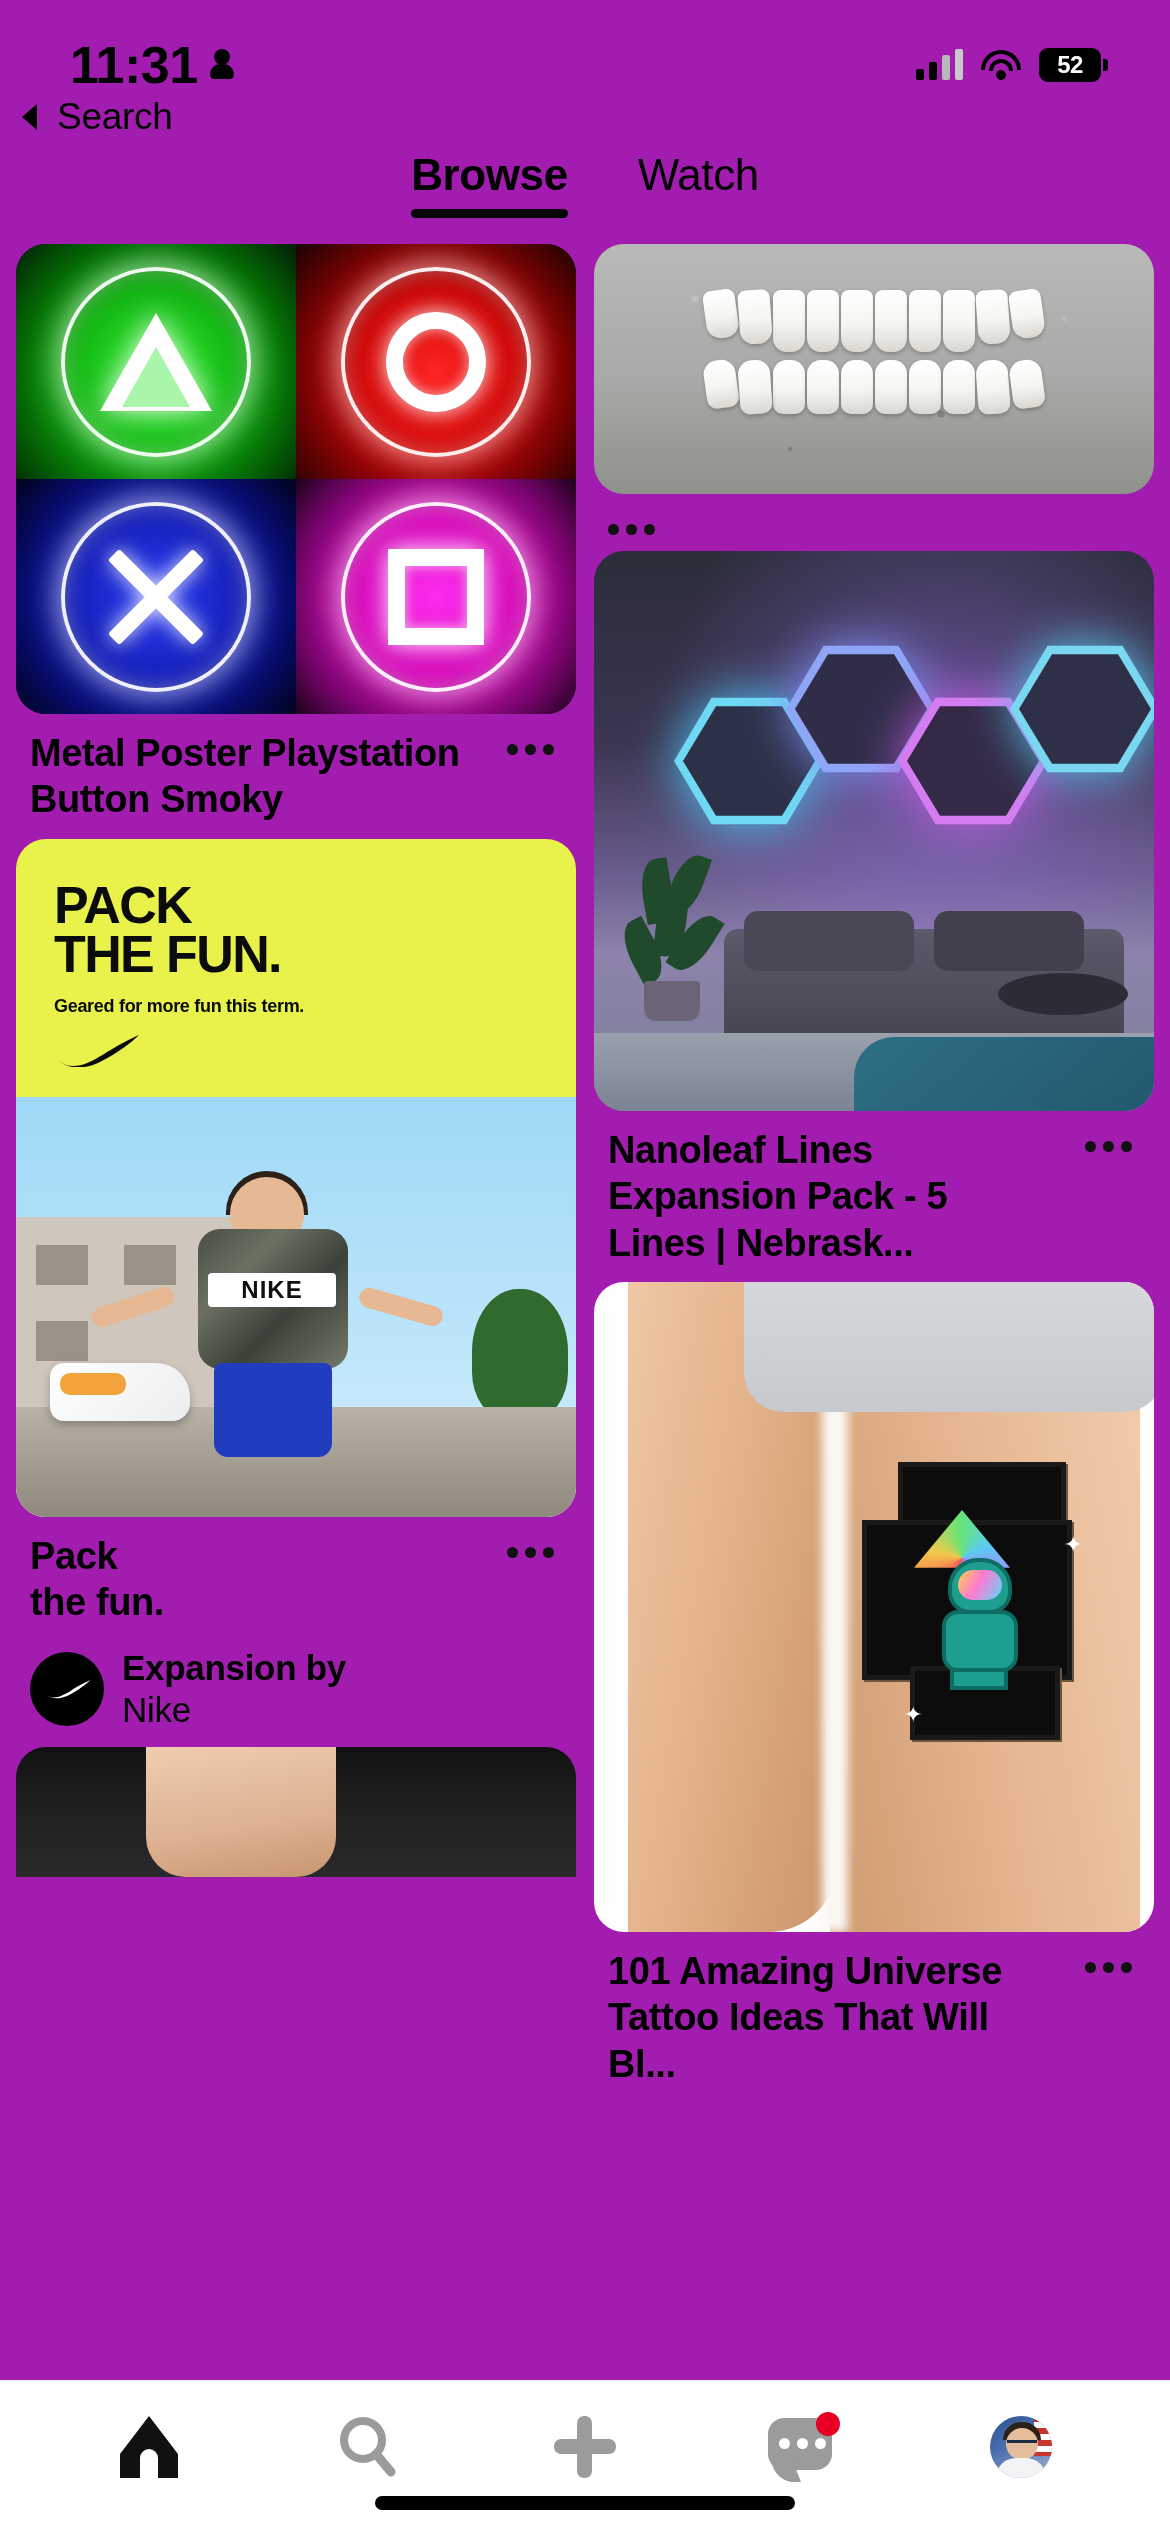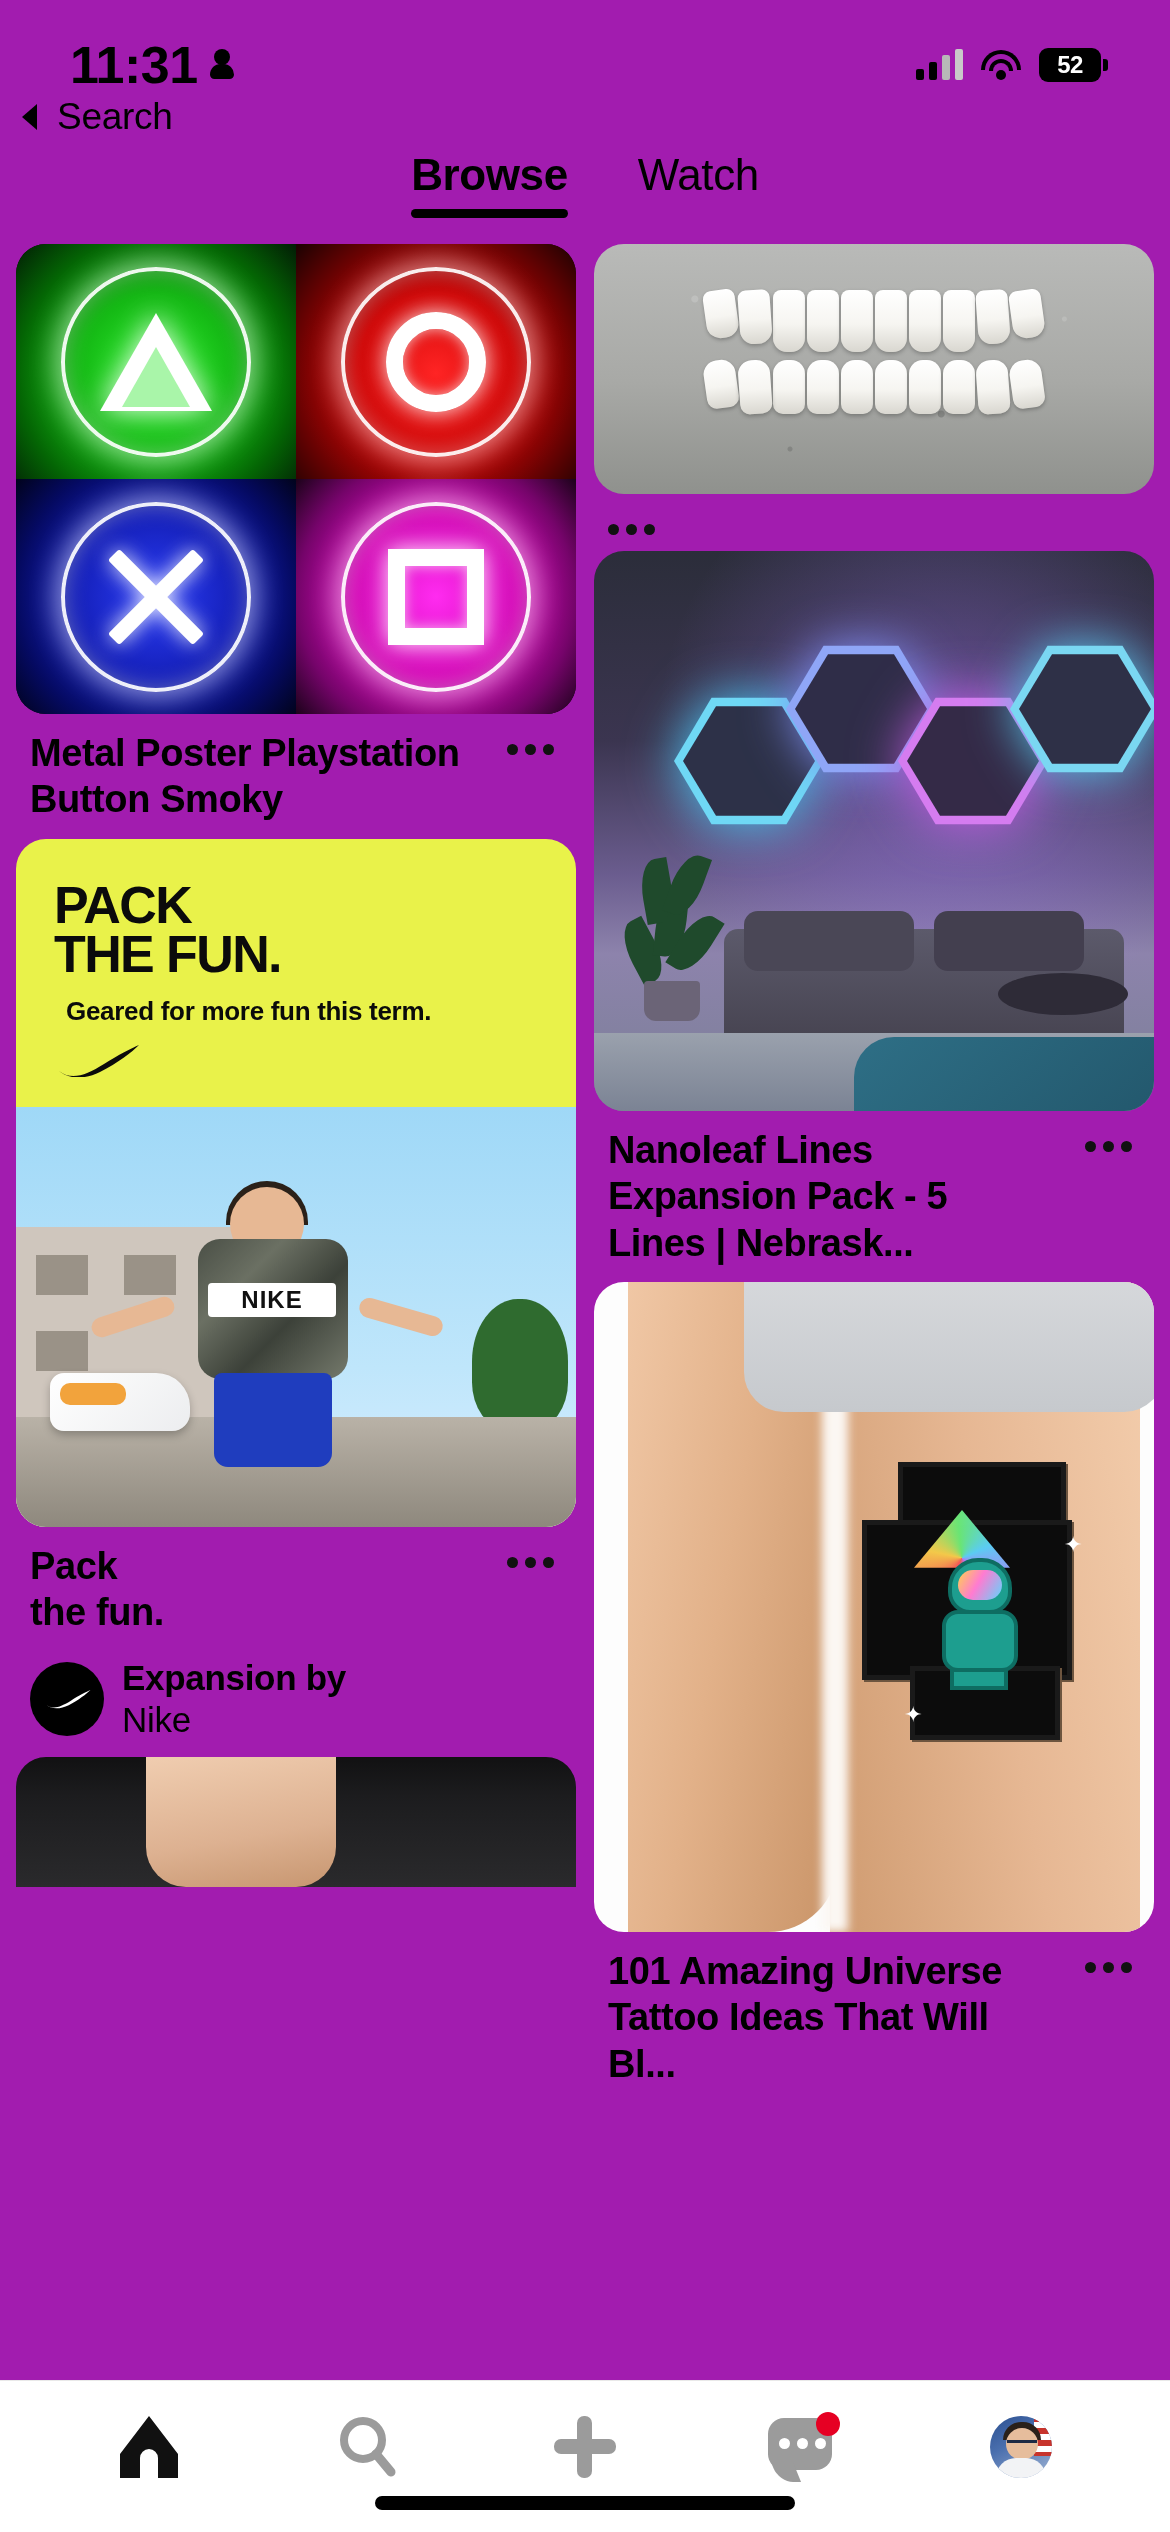--- a/index.html
+++ b/index.html
@@ -156,21 +156,21 @@
   .nano .plant .l5{ bottom:104px; left:56px; transform:rotate(20deg);} 
   .nano .table { position:absolute; bottom:96px; right:26px; width:130px; height:42px; background:#2e2b37; border-radius:50%; }
   .nano .bed { position:absolute; bottom:0; left:0; width:100%; height:78px; background:linear-gradient(180deg,#9aa1ad 0%, #7b8394 100%); }
   .nano .throw { position:absolute; bottom:0; right:0; width:300px; height:74px; background:linear-gradient(140deg,#2e6f86 0%, #23586d 100%); border-radius:40px 0 0 0; }
 
   
   .nikead { width:100%; background:#e9f24a; }
   .nikead .copy { padding:42px 38px 26px 38px; }
   .nikead .l1 { font-size:52px; font-weight:900; color:#0b0b0b; letter-spacing:-1.6px; line-height:.95; }
   .nikead .l2 { font-size:52px; font-weight:900; color:#0b0b0b; letter-spacing:-1.6px; line-height:.95; }
-  .nikead .sub { font-size:26px; font-weight:600; color:#0b0b0b; margin-top:16px; letter-spacing:-0.3px;margin-left:12px; }
+  .nikead .sub { font-size:18px; font-weight:600; color:#0b0b0b; margin-top:16px; letter-spacing:-0.3px; }
   .nikead .mark { margin-top:18px; }
   .nikeshot { position:relative; width:100%; height:420px; overflow:hidden;
     background:linear-gradient(180deg,#9fd8f7 0%, #bfe6fb 62%, #d9eeff 100%); }
   .nikeshot .bldg { position:absolute; left:0; bottom:110px; width:230px; height:190px; background:#cfc6bd; }
   .nikeshot .bldg i { position:absolute; width:52px; height:40px; background:#9a9287; }
   .nikeshot .bldg i:nth-child(1){ left:20px; top:28px;} 
   .nikeshot .bldg i:nth-child(2){ left:108px; top:28px;} 
   .nikeshot .bldg i:nth-child(3){ left:20px; top:104px;} 
   .nikeshot .ground { position:absolute; bottom:0; left:0; width:100%; height:110px; background:linear-gradient(180deg,#b9b2a7 0%, #8e887d 100%); }
   .nikeshot .kid { position:absolute; left:140px; bottom:40px; width:220px; height:300px; }

